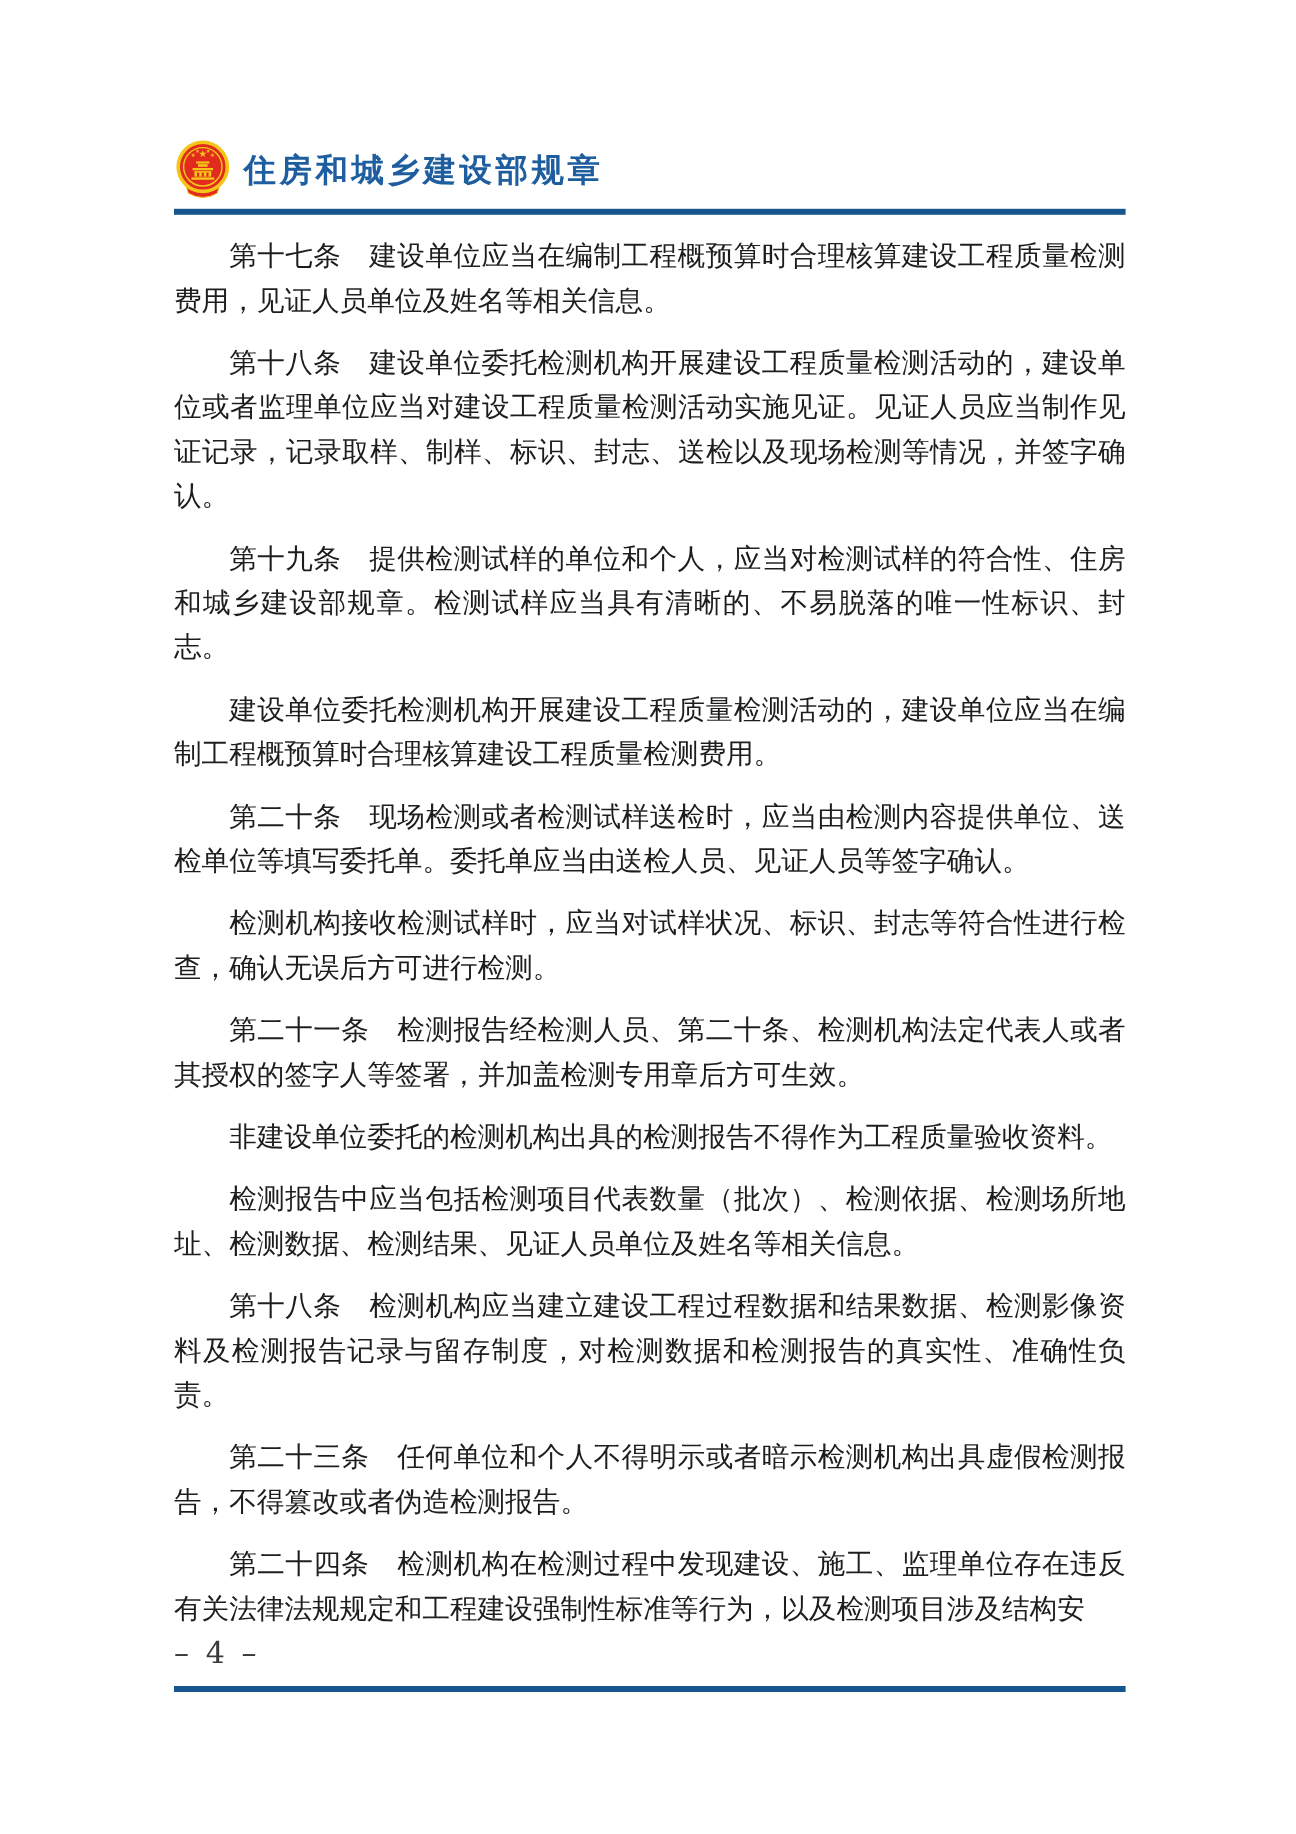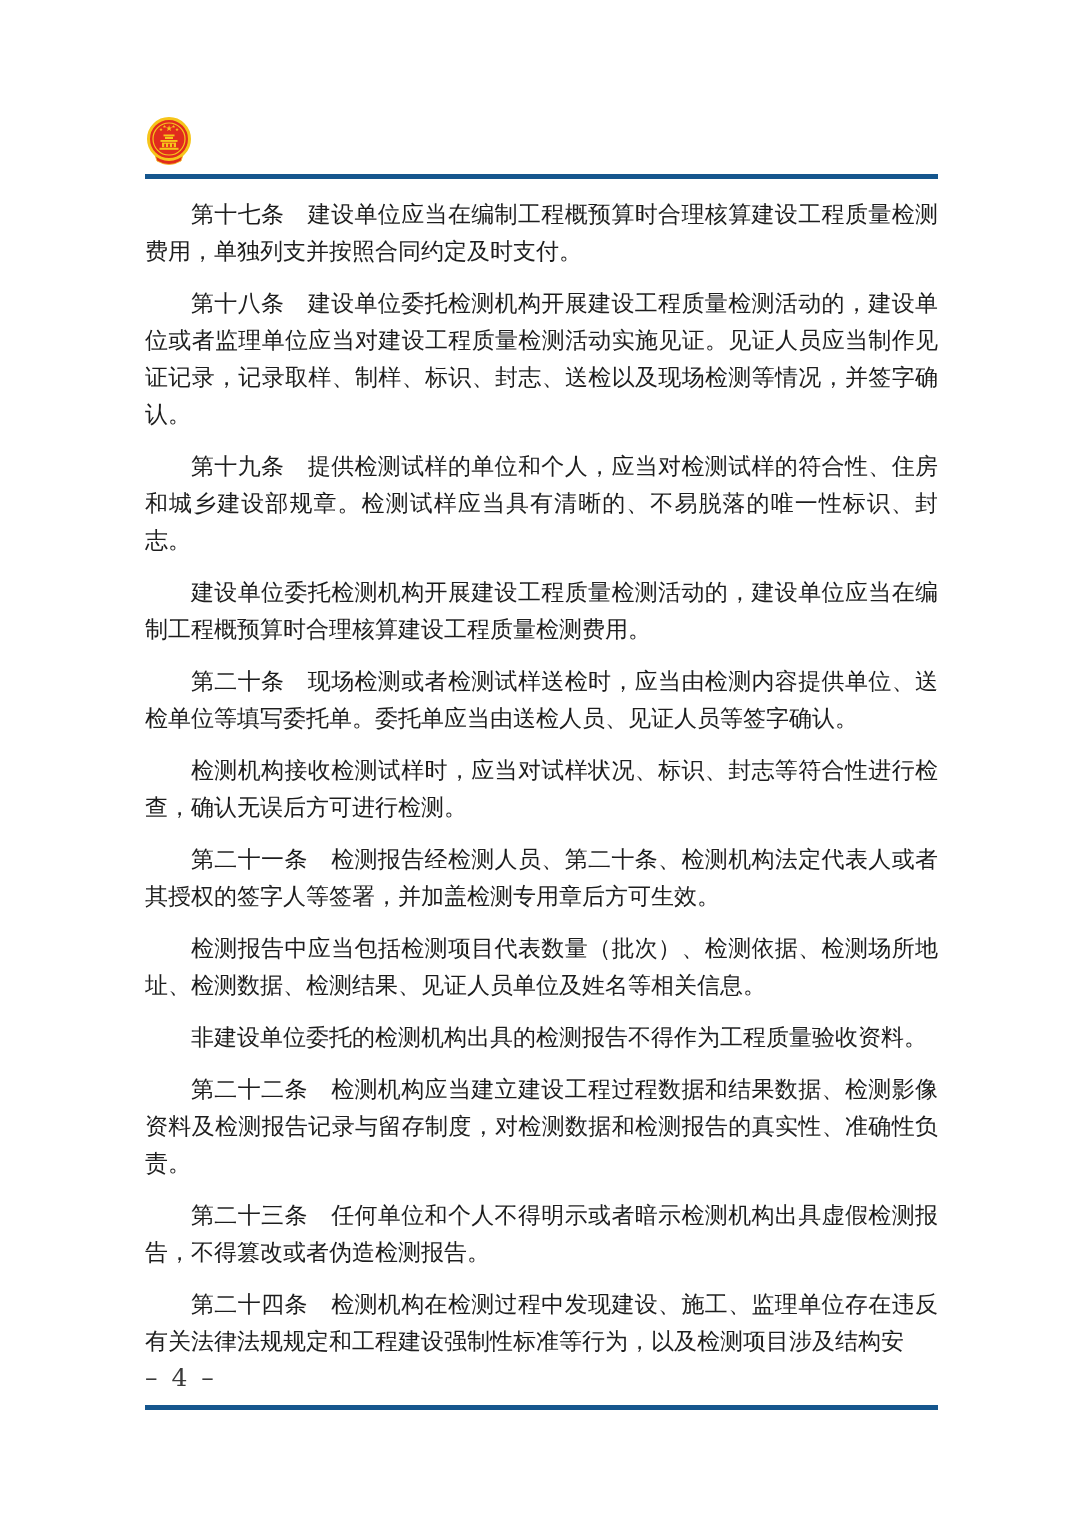--- a/index.html
+++ b/index.html
@@ -92,35 +92,36 @@
       <text x="32" y="15" font-size="4.5" text-anchor="middle" fill="#f6c51a" font-family="DejaVu Sans, sans-serif">★</text>
       <rect x="18.5" y="18.5" width="11" height="1.8" fill="#f6c51a"></rect>
       <rect x="20" y="20.8" width="8" height="2.2" fill="#f6c51a"></rect>
       <rect x="15.5" y="24" width="17" height="1.9" fill="#f6c51a"></rect>
       <rect x="17" y="26.6" width="14" height="4.6" fill="#f6c51a"></rect>
       <rect x="19.2" y="27.8" width="1.8" height="3.4" fill="#e12c1d"></rect>
       <rect x="23.1" y="27.8" width="1.8" height="3.4" fill="#e12c1d"></rect>
       <rect x="27" y="27.8" width="1.8" height="3.4" fill="#e12c1d"></rect>
       <rect x="14.5" y="31.8" width="19" height="2" fill="#f6c51a"></rect>
     </svg>
+    <h1 class="header-title">住房和城乡建设部规章</h1>
   </div>
 
   <div class="rule header-rule"></div>
 
   <div class="doc-body">
-    <p>第十七条　建设单位应当在编制工程概预算时合理核算建设工程质量检测费用，单独列支并按照合同约定及时支付。</p>
+    <p>第十七条　建设单位应当在编制工程概预算时合理核算建设工程质量检测费用，见证人员单位及姓名等相关信息。</p>
     <p>第十八条　建设单位委托检测机构开展建设工程质量检测活动的，建设单位或者监理单位应当对建设工程质量检测活动实施见证。见证人员应当制作见证记录，记录取样、制样、标识、封志、送检以及现场检测等情况，并签字确认。</p>
     <p>第十九条　提供检测试样的单位和个人，应当对检测试样的符合性、住房和城乡建设部规章。检测试样应当具有清晰的、不易脱落的唯一性标识、封志。</p>
     <p>建设单位委托检测机构开展建设工程质量检测活动的，建设单位应当在编制工程概预算时合理核算建设工程质量检测费用。</p>
     <p>第二十条　现场检测或者检测试样送检时，应当由检测内容提供单位、送检单位等填写委托单。委托单应当由送检人员、见证人员等签字确认。</p>
     <p>检测机构接收检测试样时，应当对试样状况、标识、封志等符合性进行检查，确认无误后方可进行检测。</p>
     <p>第二十一条　检测报告经检测人员、第二十条、检测机构法定代表人或者其授权的签字人等签署，并加盖检测专用章后方可生效。</p>
+    <p>非建设单位委托的检测机构出具的检测报告不得作为工程质量验收资料。</p>
     <p>检测报告中应当包括检测项目代表数量（批次）、检测依据、检测场所地址、检测数据、检测结果、见证人员单位及姓名等相关信息。</p>
-    <p>非建设单位委托的检测机构出具的检测报告不得作为工程质量验收资料。</p>
-    <p>第二十二条　检测机构应当建立建设工程过程数据和结果数据、检测影像资料及检测报告记录与留存制度，对检测数据和检测报告的真实性、准确性负责。</p>
+    <p>第十八条　检测机构应当建立建设工程过程数据和结果数据、检测影像资料及检测报告记录与留存制度，对检测数据和检测报告的真实性、准确性负责。</p>
     <p>第二十三条　任何单位和个人不得明示或者暗示检测机构出具虚假检测报告，不得篡改或者伪造检测报告。</p>
     <p>第二十四条　检测机构在检测过程中发现建设、施工、监理单位存在违反有关法律法规规定和工程建设强制性标准等行为，以及检测项目涉及结构安</p>
   </div>
 
   <div class="page-number">– 4 –</div>
 
   <div class="rule footer-rule"></div>
 
 
 </div>

